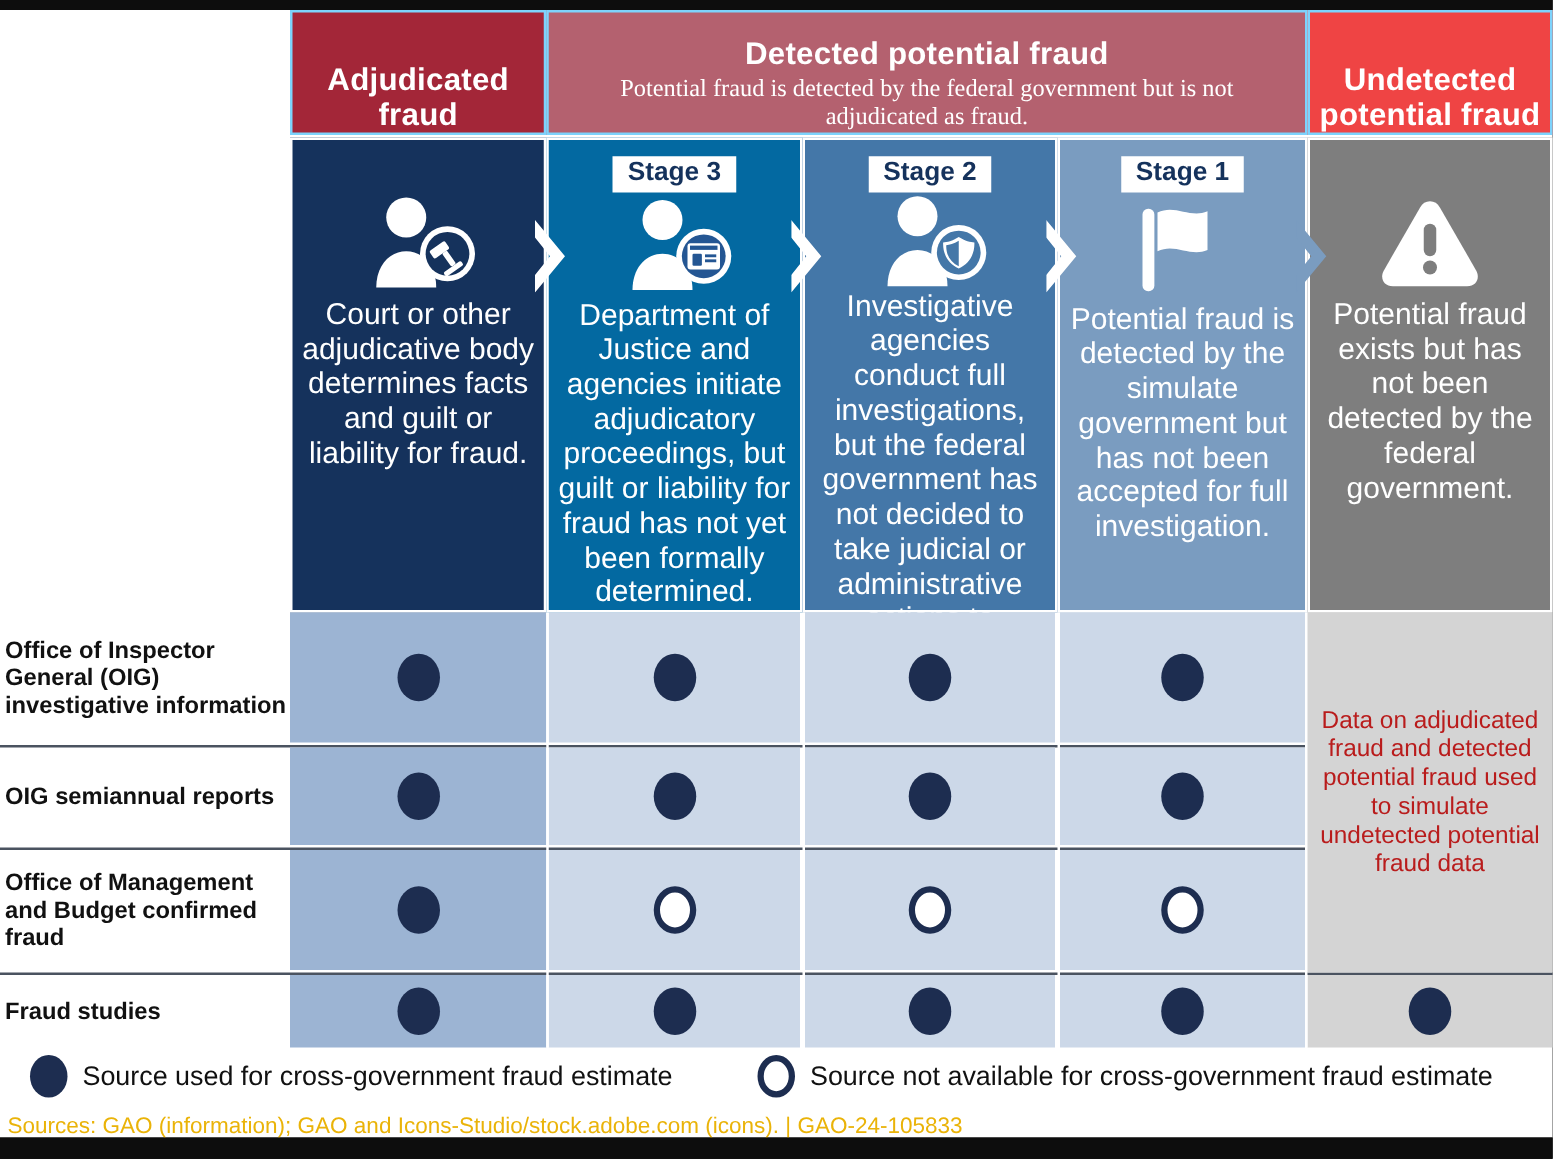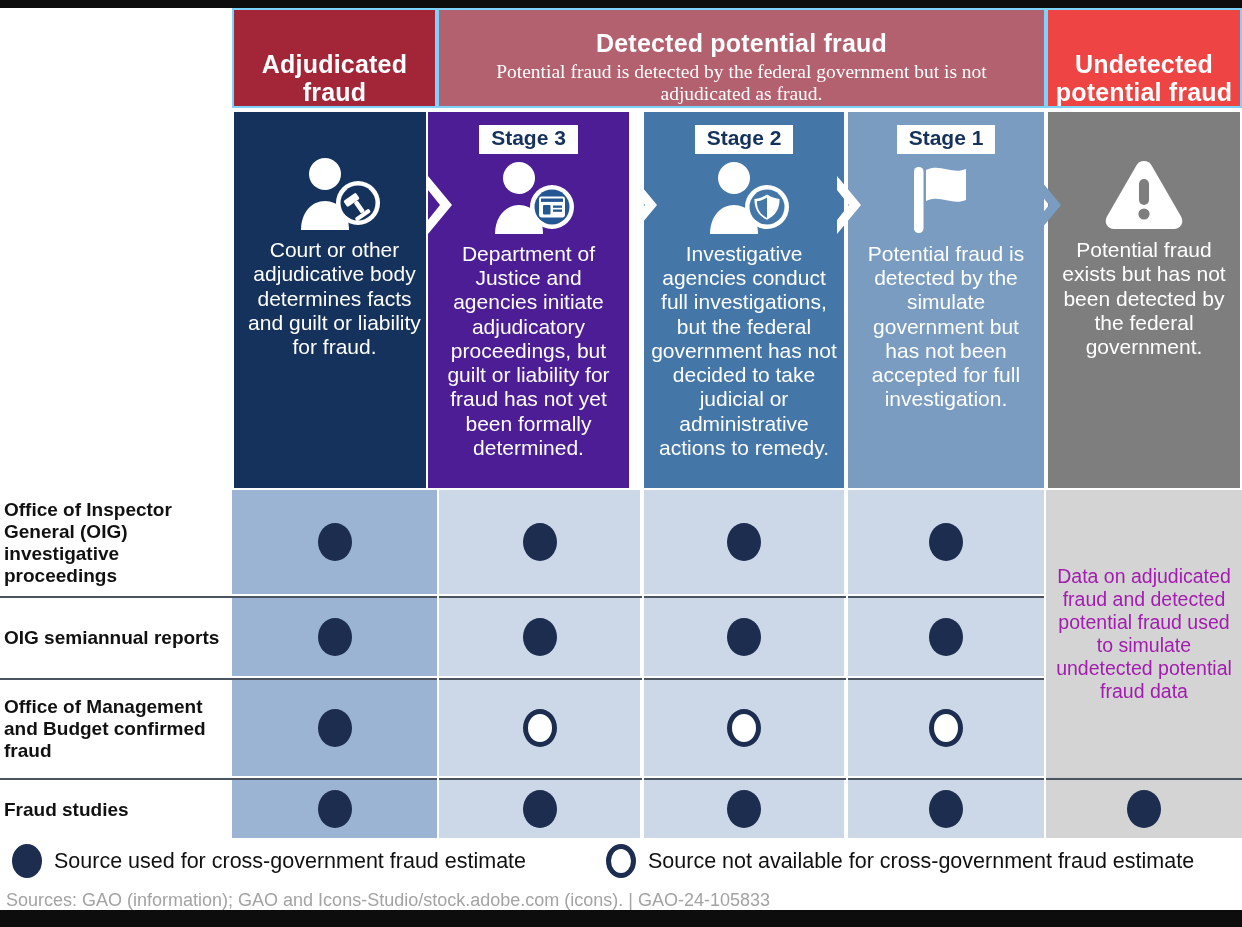--- a/index.html
+++ b/index.html
@@ -19,30 +19,30 @@
   .hdr-title{font-weight:bold;font-size:25px;line-height:1.1;letter-spacing:.2px;}
   .hdr-sub{font-size:19.5px;line-height:1.16;margin-top:3px;font-weight:400;font-family:Liberation Serif, serif;}
   #hdr-adjudicated{left:232px;top:8px;width:205px;height:100px;background:#a32638;}
   #hdr-detected{left:437px;top:8px;width:609px;height:100px;background:#b4616f;}
   #hdr-undetected{left:1046px;top:8px;width:196px;height:100px;background:#ef4444;}
 
   
   .stage{position:absolute;box-sizing:border-box;border:2px solid #ffffff;
          display:flex;flex-direction:column;align-items:center;}
   #col-adjudicated{left:232px;top:110px;width:205px;height:380px;background:#15325c;}
-  #col-stage3{left:426px;top:110px;width:205px;height:380px;background:#4c1d95;}
+  #col-stage3{left:437px;top:110px;width:205px;height:380px;background:#0369a1;}
   #col-stage2{left:642px;top:110px;width:204px;height:380px;background:#4477a8;}
   #col-stage1{left:846px;top:110px;width:200px;height:380px;background:#7a9cc0;}
   #col-undetected{left:1046px;top:110px;width:196px;height:380px;background:#7e7e7e;}
 
   .stage-badge{margin-top:13px;background:#ffffff;color:#15325c;font-weight:bold;
                font-size:21px;padding:1px 12px 3px;line-height:1.18;}
   .stage-badge-spacer{height:38px;}
   .icon-wrap{height:84px;display:flex;align-items:center;justify-content:center;margin-top:2px;}
-  .stage-desc{color:#ffffff;font-size:21px;line-height:1.155;text-align:center;
+  .stage-desc{color:#ffffff;font-size:24px;line-height:1.155;text-align:center;
               padding:0 7px;margin-top:2px;}
 
   
   .chev{position:absolute;width:26px;height:58px;z-index:6;pointer-events:none;}
 
   
   .mrow-label{position:absolute;left:4px;box-sizing:border-box;color:#111;
               font-weight:bold;font-size:19px;line-height:1.17;display:flex;
               align-items:center;}
   .mcell{position:absolute;box-sizing:border-box;display:flex;align-items:center;
@@ -52,31 +52,31 @@
   .m-grey{background:#d4d4d4;}
   .rowline{position:absolute;height:2px;background:#4a5360;}
   .vline{position:absolute;width:2px;background:#ffffff;}
 
   .dot{width:34px;height:38px;border-radius:50%;box-sizing:border-box;}
   .dot-filled{background:#1d2d50;}
   .dot-open{background:#ffffff;border:5px solid #1d2d50;}
 
   .undet-note{position:absolute;left:1046px;top:490px;width:196px;height:288px;
               background:#d4d4d4;display:flex;align-items:center;justify-content:center;
-              text-align:center;color:#a21caf;font-size:19.5px;line-height:1.18;padding:0 2px;
+              text-align:center;color:#b91c1c;font-size:19.5px;line-height:1.18;padding:0 2px;
               box-sizing:border-box;}
 
   
   .legend{position:absolute;left:0;top:840px;width:1242px;height:44px;}
   .leg-item{position:absolute;display:flex;align-items:center;gap:12px;
             font-size:21.5px;color:#111;}
   .leg-dot-filled{width:30px;height:34px;border-radius:50%;background:#1d2d50;flex:none;}
   .leg-dot-open{width:30px;height:34px;border-radius:50%;background:#fff;
                 border:5px solid #1d2d50;box-sizing:border-box;flex:none;}
-  .sources{position:absolute;left:6px;top:890px;font-size:18px;color:#a3a3a3;
+  .sources{position:absolute;left:6px;top:890px;font-size:18px;color:#eab308;
            white-space:nowrap;}
   .botbar{position:absolute;left:0;top:910px;width:1242px;height:17px;background:#0d0d0d;}
   .topbar{position:absolute;left:0;top:0;width:1242px;height:8px;background:#0d0d0d;}
   .leftwhite{position:absolute;left:0;top:8px;width:232px;height:482px;background:#ffffff;}
 </style>
 </head>
 <body>
 
 <div class="frame">
   <div class="topbar"></div>
@@ -188,21 +188,21 @@
     <svg width="26" height="58" viewBox="0 0 26 58">
         <path d="M0 0 L24 29 L0 58 L0 44 L12 29 L0 14 Z" fill="#ffffff"></path>
       </svg>
   </div>
   <div class="chev" style="left:1037px;top:176px;">
     <svg width="26" height="58" viewBox="0 0 26 58">
         <path d="M0 0 L24 29 L0 58 L0 44 L12 29 L0 14 Z" fill="#7a9cc0"></path>
       </svg>
   </div>
 
-  <div class="mrow-label" style="top:492px;width:226px;height:102px;">Office of Inspector General (OIG) investigative proceedings</div>
+  <div class="mrow-label" style="top:492px;width:226px;height:102px;">Office of Inspector General (OIG) investigative information</div>
   <div class="mcell m-c1" style="left:232px;top:490px;width:205px;height:104px;">
     <div class="dot dot-filled"></div>
   </div>
   <div class="mcell m-c2" style="left:439px;top:490px;width:201px;height:104px;">
     <div class="dot dot-filled"></div>
   </div>
   <div class="mcell m-c2" style="left:644px;top:490px;width:200px;height:104px;">
     <div class="dot dot-filled"></div>
   </div>
   <div class="mcell m-c2" style="left:848px;top:490px;width:196px;height:104px;">
@@ -258,21 +258,21 @@
   </div>
 
   <div class="vline" style="left:437px;top:490px;height:348px;"></div>
   <div class="vline" style="left:642px;top:490px;height:348px;"></div>
   <div class="vline" style="left:846px;top:490px;height:348px;"></div>
   <div class="vline" style="left:1044px;top:490px;height:348px;"></div>
 
   <div class="undet-note">Data on adjudicated fraud and detected potential fraud used to simulate undetected potential fraud data</div>
 
   <div class="legend">
-    <div class="leg-item" style="left:12px;top:4px;text-align:right;">
+    <div class="leg-item" style="left:24px;top:4px;text-align:right;">
       <span class="leg-dot-filled"></span>
       <span>Source used for cross-government fraud estimate</span>
     </div>
     <div class="leg-item" style="left:606px;top:4px;">
       <span class="leg-dot-open"></span>
       <span>Source not available for cross-government fraud estimate</span>
     </div>
   </div>
 
   <div class="sources">Sources: GAO (information); GAO and Icons-Studio/stock.adobe.com (icons).  |  GAO-24-105833</div>

